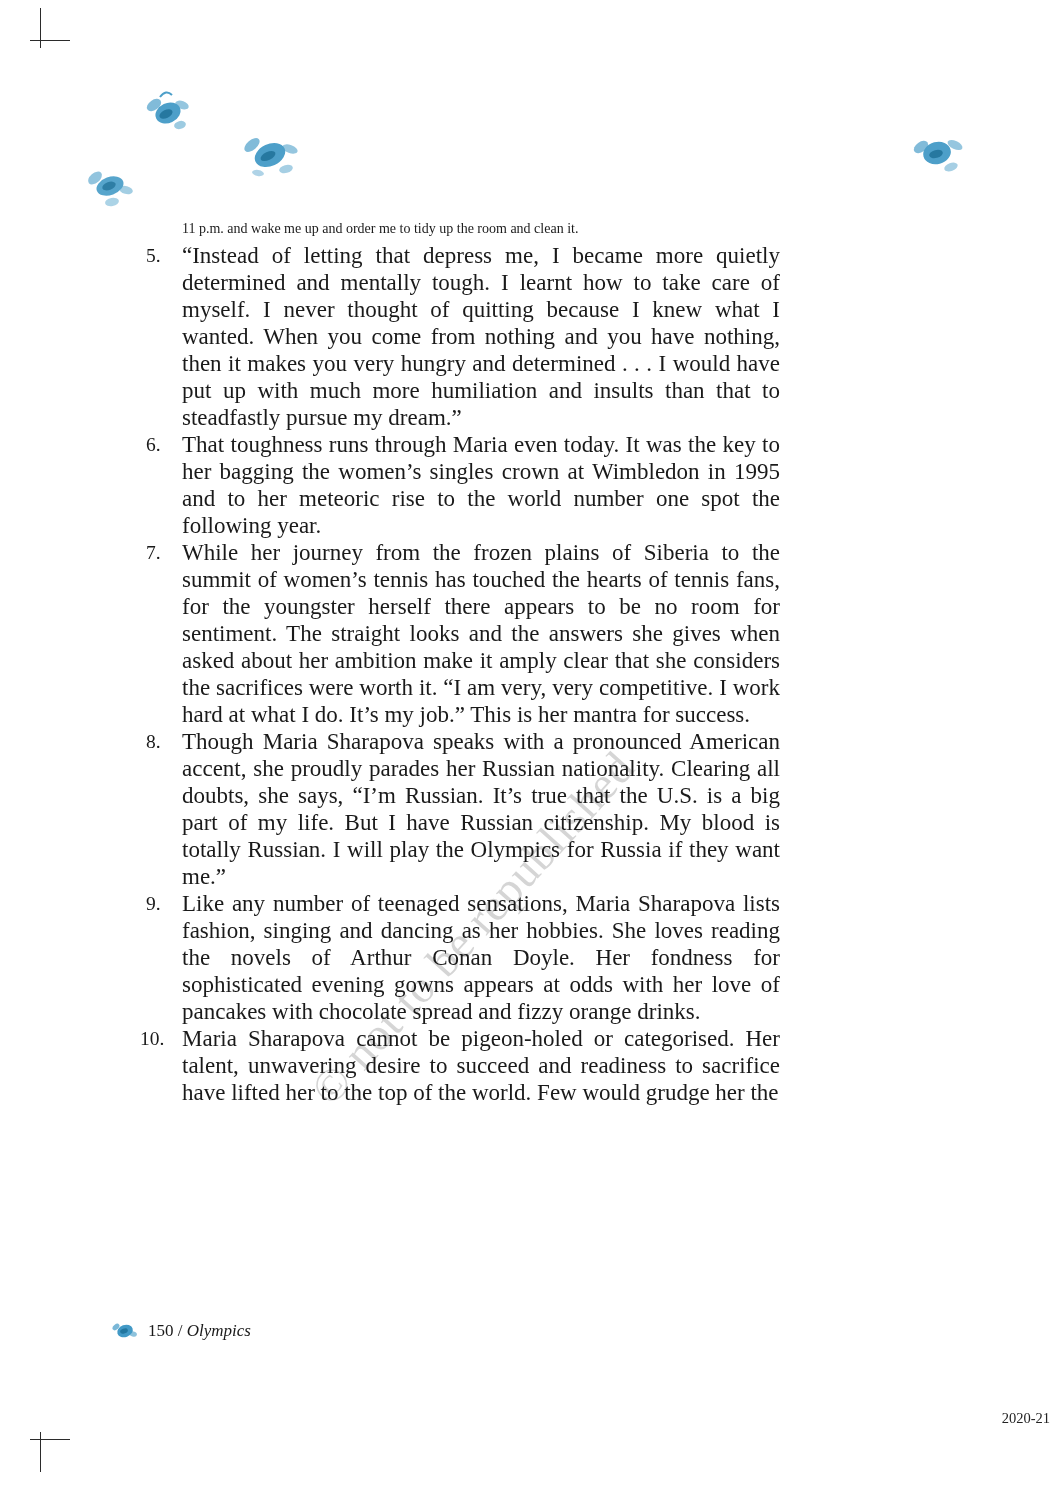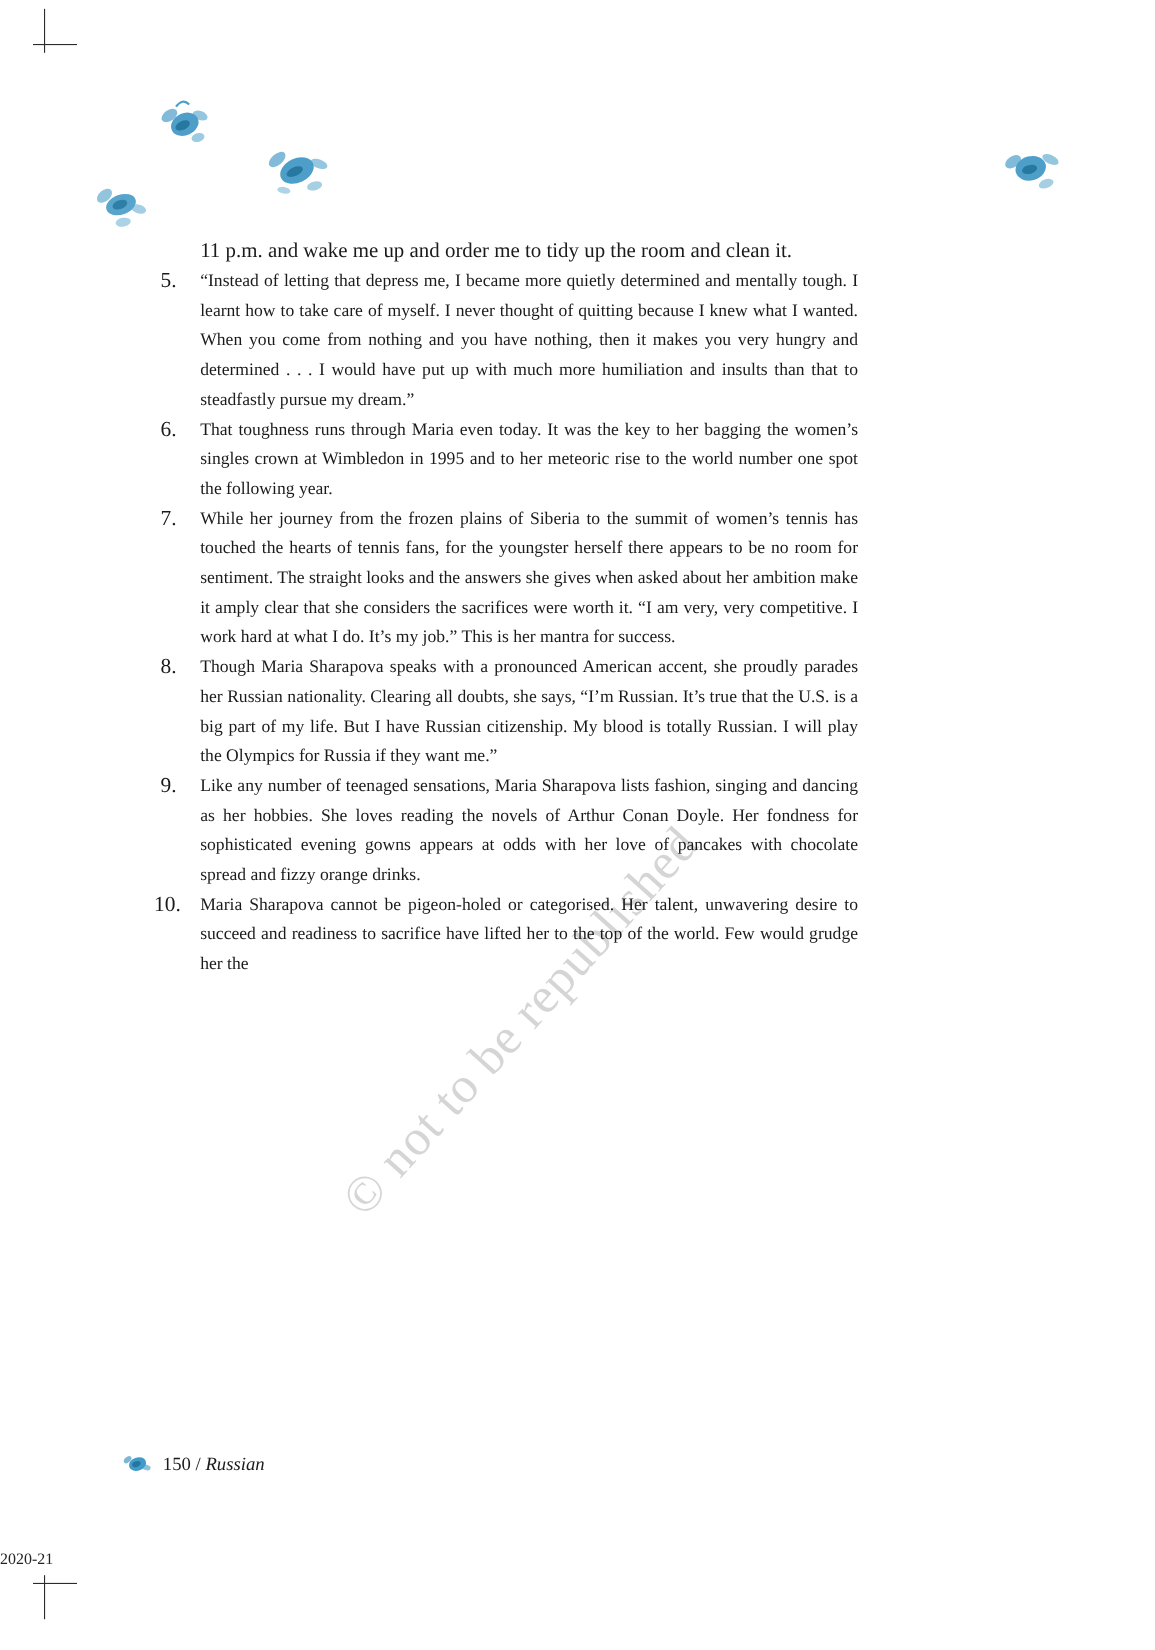--- a/index.html
+++ b/index.html
@@ -89,29 +89,29 @@
     flex: 0 0 42px;
     text-align: left;
     padding-left: 6px;
     font-size: 19.5px;
     line-height: 27px;
     box-sizing: border-box;
   }
   .para-num.n10 { padding-left: 0px; }
   .para-text {
     flex: 1 1 auto;
-    font-size: 16px;
+    font-size: 23px;
     line-height: 27px;
     text-align: justify;
     text-justify: inter-word;
     hyphens: none;
   }
   .lead-block {
     margin-left: 42px;
-    font-size: 19px;
+    font-size: 14px;
     line-height: 27px;
     text-align: justify;
     width: 598px;
   }
 
   
   .footer {
     position: absolute;
     left: 112px;
     top: 1320px;
@@ -125,21 +125,21 @@
     font-family: "Liberation Serif", serif;
   }
   .footer-text .book {
     font-style: italic;
   }
   .year {
     position: absolute;
     left: 0;
     right: 0;
     top: 1410px;
-    text-align: left;
+    text-align: right;
     font-size: 14.5px;
     font-family: "Liberation Serif", serif;
     color: #222;
     z-index: 10;
   }
 </style>
 </head>
 <body>
 
 <div class="crop-mark crop-tl">
@@ -256,17 +256,17 @@
         <ellipse cx="13" cy="11" rx="8" ry="6" transform="rotate(-20 13 11)"></ellipse>
         <ellipse cx="4" cy="7" rx="4" ry="2.5" transform="rotate(-40 4 7)" opacity="0.7"></ellipse>
         <ellipse cx="21" cy="14" rx="4" ry="2.5" transform="rotate(15 21 14)" opacity="0.6"></ellipse>
       </g>
       <ellipse cx="12" cy="11" rx="4" ry="2.5" transform="rotate(-20 12 11)" fill="#0d5f86" opacity="0.6"></ellipse>
     </svg>
   </span>
   <span class="footer-text">
     <span>150</span>
     <span>/</span>
-    <span class="book">Russian</span>
+    <span class="book">Olympics</span>
   </span>
 </div>
 
 <div class="year">2020-21</div>
 
 </body></html>

